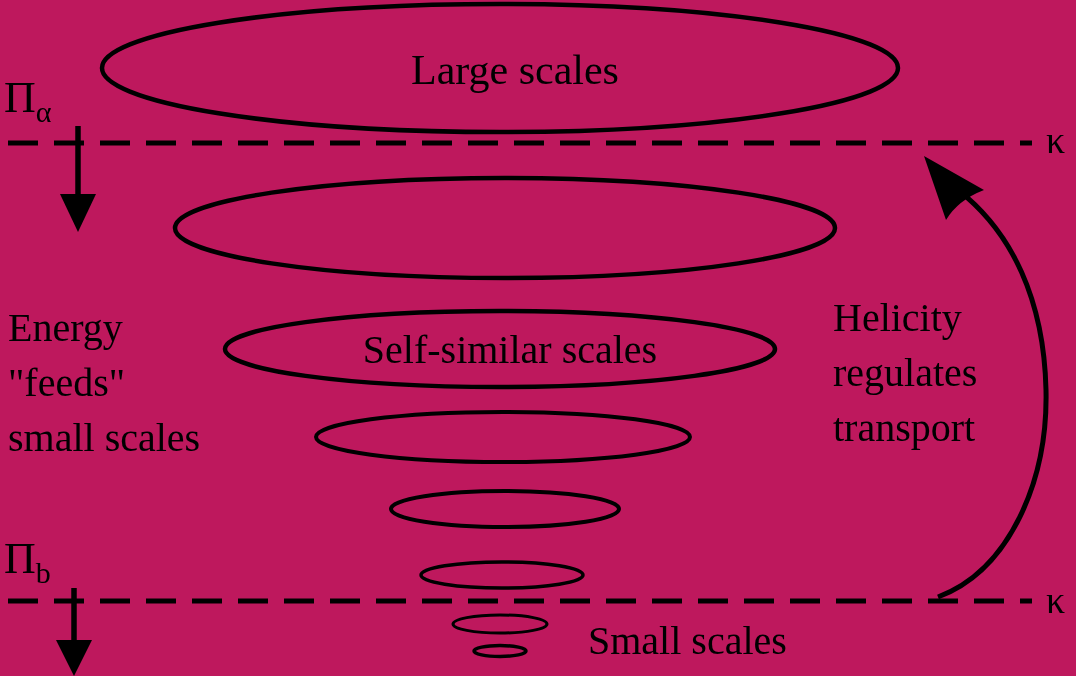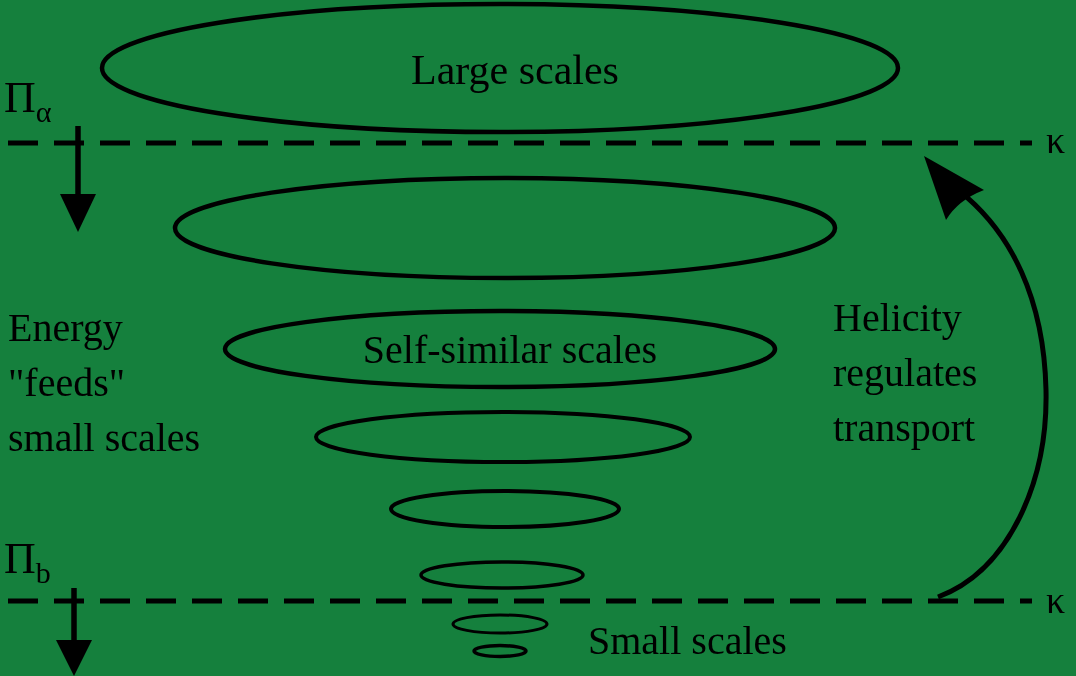--- a/index.html
+++ b/index.html
@@ -4,21 +4,21 @@
 <style>
   html, body {
     margin: 0;
     padding: 0;
     background: #ffffff;
   }
   .stage {
     position: relative;
     width: 1076px;
     height: 676px;
-    background: #15803d;
+    background: #be185d;
     overflow: hidden;
     font-family: "Liberation Serif", serif;
   }
   svg text {
     font-family: "Liberation Serif", serif;
     fill: #000000;
   }
   .el {
     fill: none;
     stroke: #000000;

